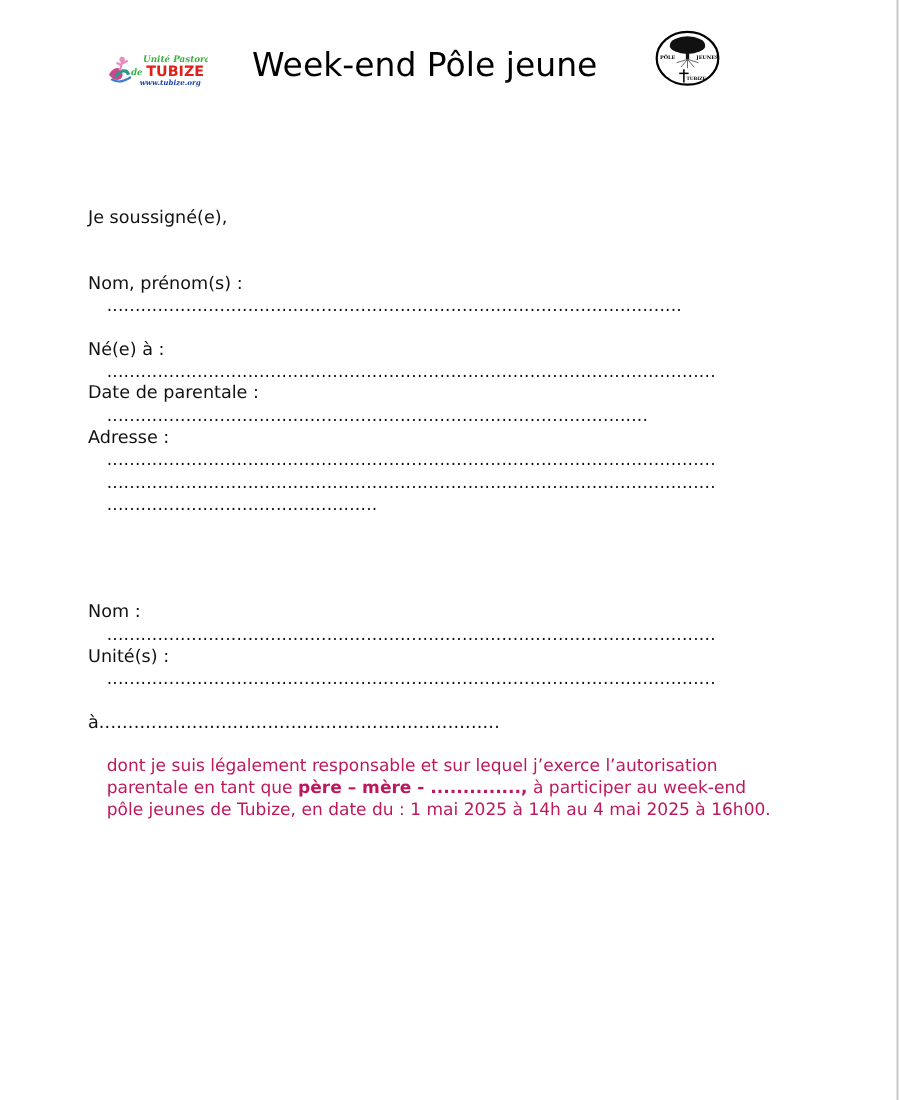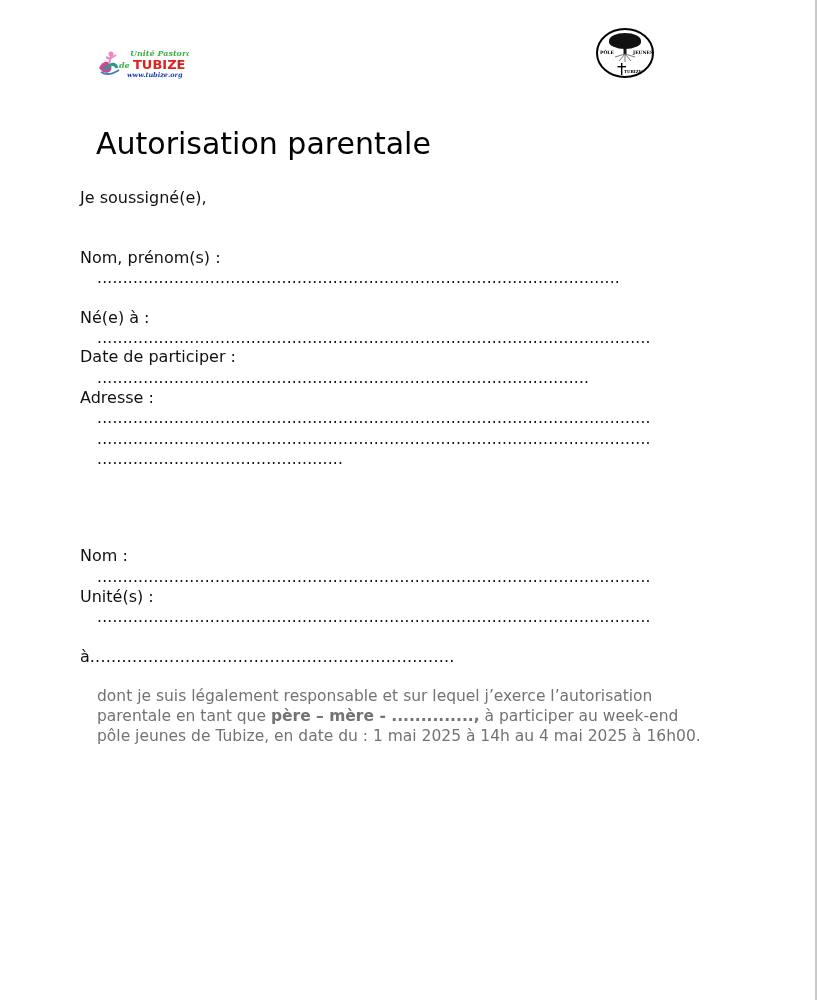--- a/index.html
+++ b/index.html
@@ -17,21 +17,21 @@
       letter-spacing: 0px; font-weight: normal;
     }
     .doc-title {
       position: absolute; left: 96px; top: 126px;
       font-size: 30px; color: #000; font-weight: normal;
     }
     .t { position: absolute; left: 80px; font-size: 16px; line-height: 20px; color: #111; white-space: nowrap; }
     .dots { position: absolute; left: 97px; font-size: 15.5px; line-height: 20px; color: #111; white-space: nowrap; overflow: hidden; letter-spacing: 0.2px; }
     .para {
       position: absolute; left: 97px; top: 686px; width: 610px;
-      font-size: 15.5px; line-height: 20px; color: #737373;
+      font-size: 15.5px; line-height: 20px; color: #be185d;
     }
     .para b { font-weight: bold; }
   </style>
 </head>
 <body>
 
 <div class="page">
 
   <svg class="logo-left" viewBox="0 0 92 34">
     <g>
@@ -40,50 +40,50 @@
       <circle cx="14" cy="8" r="2.5" fill="#e98bc0"></circle>
       <path d="M14 10 L12 18 M14 12 L19 9 M13 13 L9 11" stroke="#e98bc0" stroke-width="2" fill="none"></path>
       <path d="M4 26 C10 30, 16 28, 22 24" stroke="#3c7fd0" stroke-width="2" fill="none"></path>
     </g>
     <text x="33" y="10" font-family="DejaVu Serif, serif" font-size="8" font-style="italic" font-weight="bold" fill="#3cb043">Unité Pastorale</text>
     <text x="22" y="22" font-family="DejaVu Serif, serif" font-size="8" font-style="italic" font-weight="bold" fill="#3cb043">de</text>
     <text x="36" y="23" font-family="DejaVu Sans, sans-serif" font-size="13" font-weight="bold" fill="#e0201c">TUBIZE</text>
     <text x="30" y="31" font-family="DejaVu Serif, serif" font-size="6.5" font-style="italic" font-weight="bold" fill="#1a3fb0">www.tubize.org</text>
   </svg>
 
+  <div class="header-title">Week-end Pôle jeune</div>
 
   <svg class="logo-right" viewBox="0 0 60 52">
     <ellipse cx="30" cy="26" rx="28" ry="24" fill="#fff" stroke="#000" stroke-width="2"></ellipse>
     <g>
       <ellipse cx="30" cy="14" rx="16" ry="8" fill="#111"></ellipse>
       <ellipse cx="22" cy="15" rx="8" ry="5" fill="#111"></ellipse>
       <ellipse cx="38" cy="15" rx="8" ry="5" fill="#111"></ellipse>
       <rect x="28.5" y="18" width="3" height="9" fill="#111"></rect>
       <path d="M30 27 L24 34 M30 27 L36 34 M30 27 L30 35 M30 27 L20 30 M30 27 L40 30" stroke="#555" stroke-width="0.8" fill="none"></path>
     </g>
     <text x="5" y="27" font-family="DejaVu Serif, serif" font-size="4.5" font-weight="bold" fill="#000">PÔLE</text>
     <text x="38" y="27" font-family="DejaVu Serif, serif" font-size="4.5" font-weight="bold" fill="#000">JEUNES</text>
     <g>
       <rect x="26" y="36" width="1.4" height="12" fill="#000"></rect>
       <rect x="22.5" y="39" width="8.5" height="1.4" fill="#000"></rect>
     </g>
     <text x="29" y="46" font-family="DejaVu Serif, serif" font-size="4" font-weight="bold" fill="#000">TUBIZE</text>
   </svg>
 
-  <div class="doc-title">Autorisation parentale</div>
 
   <div class="t" style="top:188px">Je soussigné(e),</div>
 
   <div class="t" style="top:248px">Nom, prénom(s) :</div>
   <div class="dots" style="top:268px; width:606px">......................................................................................................</div>
 
   <div class="t" style="top:308px">Né(e) à :</div>
   <div class="dots" style="top:328px; width:618px">............................................................................................................</div>
 
-  <div class="t" style="top:347px">Date de participer :</div>
+  <div class="t" style="top:347px">Date de parentale :</div>
   <div class="dots" style="top:368px; width:576px">................................................................................................</div>
 
   <div class="t" style="top:388px">Adresse :</div>
   <div class="dots" style="top:408px; width:618px">............................................................................................................</div>
   <div class="dots" style="top:429px; width:618px">............................................................................................................</div>
   <div class="dots" style="top:449px; width:282px">................................................</div>
 
 
   <div class="t" style="top:546px">Nom :</div>
   <div class="dots" style="top:567px; width:618px">............................................................................................................</div>

